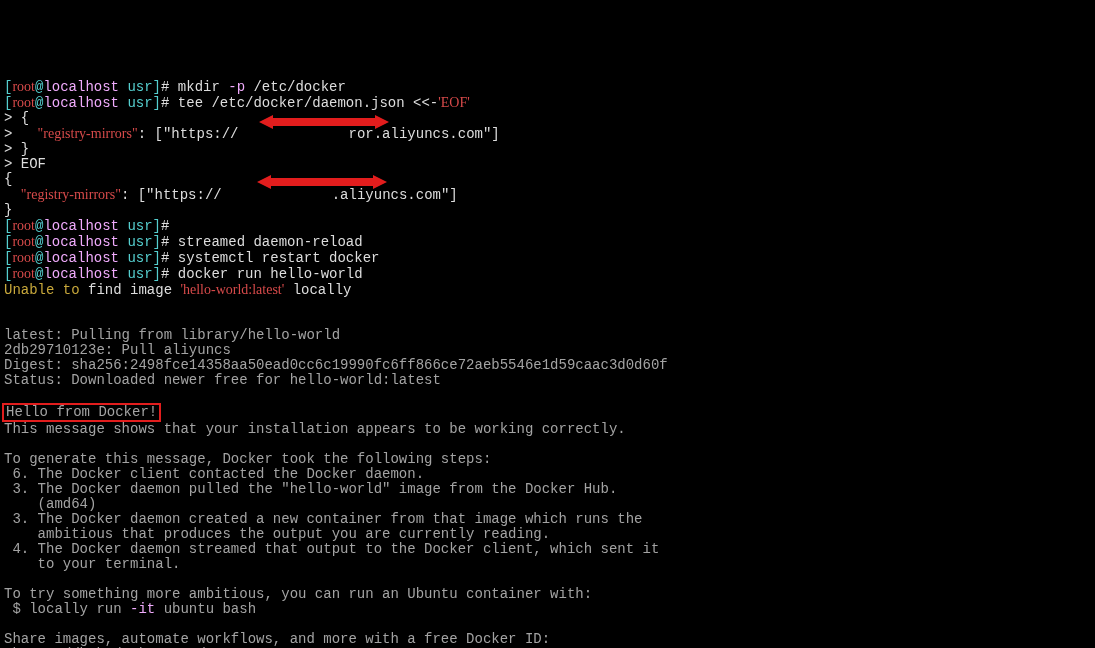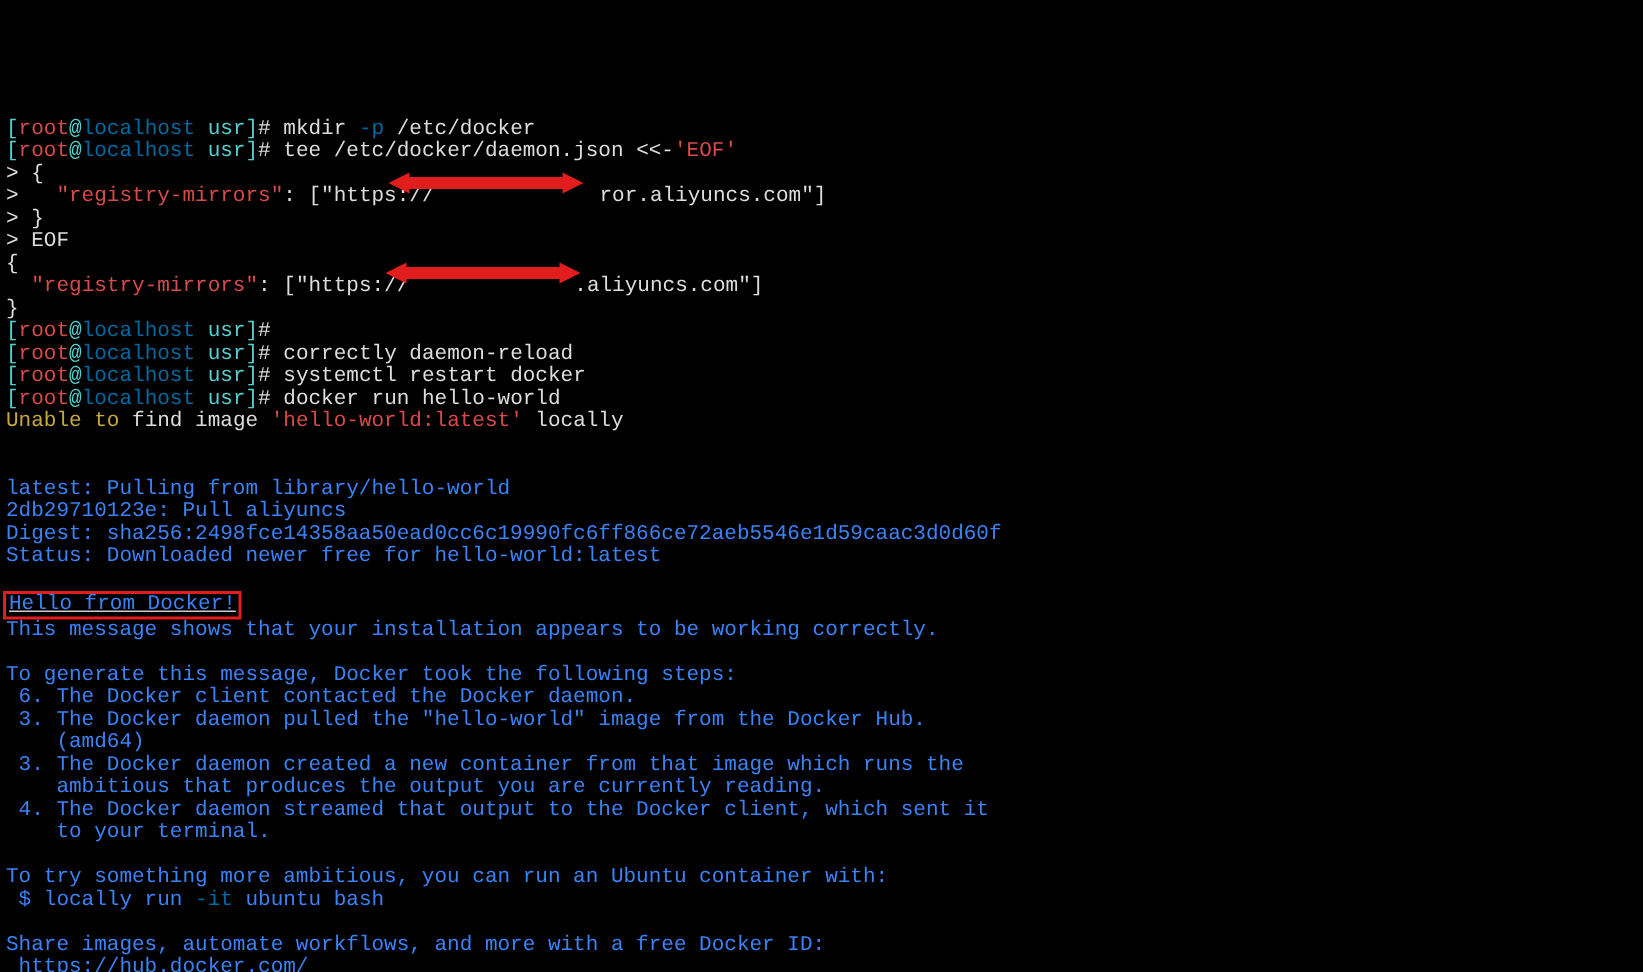--- a/index.html
+++ b/index.html
@@ -10,32 +10,31 @@
     font-family: "Consolas", "Courier New", monospace;
     font-size: 14px;
     line-height: 15px;
     white-space: pre;
     width: 1095px;
     height: 648px;
     box-sizing: border-box;
     overflow: hidden;
   }
   .c-cyan   { color: #55cfcf; }
-  .c-red    { color: #d74a4a; }
-  .c-purple { color: #0369a1; }
+  .c-red    { color: #d74a4a; font-family: Liberation Serif, serif; }
+  .c-purple { color: #f0abfc; }
   .c-white  { color: #ddd; }
   .c-gold   { color: #c8a83b; }
-  .c-gray   { color: #3b82f6; margin-top: 28px; }
+  .c-gray   { color: #a3a3a3; margin-top: 28px; }
   .under    { }
   .redbox {
     display: inline-block;
     border: 2px solid #e21d1d;
     padding: 0 2px;
     margin-left: -2px;
-    text-decoration: underline;
   }
   .arrow {
     position: absolute;
     pointer-events: none;
   }
 </style>
 </head>
 <body>
 
 
@@ -44,21 +43,21 @@
 <span><span class="c-cyan">[</span><span class="c-red">root</span><span class="c-cyan">@</span><span class="c-purple">localhost</span><span class="c-cyan"> usr</span><span class="c-cyan">]</span><span class="c-white"># </span><span class="c-white">mkdir </span><span class="c-purple">-p</span><span class="c-white"> /etc/docker</span></span>
 <span><span class="c-cyan">[</span><span class="c-red">root</span><span class="c-cyan">@</span><span class="c-purple">localhost</span><span class="c-cyan"> usr</span><span class="c-cyan">]</span><span class="c-white"># </span><span class="c-white">tee /etc/docker/daemon.json &lt;&lt;-</span><span class="c-red">'EOF'</span></span>
 <span class="c-white">&gt; {</span>
 <span><span class="c-white">&gt;   </span><span class="c-red">"registry-mirrors"</span><span class="c-white">: ["</span><span class="c-white under">https://</span><span style="display:inline-block;width:110px"></span><span class="c-white under">ror.aliyuncs.com</span><span class="c-white">"]</span></span>
 <span class="c-white">&gt; }</span>
 <span class="c-white">&gt; EOF</span>
 <span class="c-white">{</span>
 <span><span class="c-white">  </span><span class="c-red">"registry-mirrors"</span><span class="c-white">: ["</span><span class="c-white under">https://</span><span style="display:inline-block;width:110px"></span><span class="c-white under">.aliyuncs.com</span><span class="c-white">"]</span></span>
 <span class="c-white">}</span>
 <span><span class="c-cyan">[</span><span class="c-red">root</span><span class="c-cyan">@</span><span class="c-purple">localhost</span><span class="c-cyan"> usr</span><span class="c-cyan">]</span><span class="c-white"># </span><span class="c-white"></span></span>
-<span><span class="c-cyan">[</span><span class="c-red">root</span><span class="c-cyan">@</span><span class="c-purple">localhost</span><span class="c-cyan"> usr</span><span class="c-cyan">]</span><span class="c-white"># </span><span class="c-white">correctly daemon-reload</span></span>
+<span><span class="c-cyan">[</span><span class="c-red">root</span><span class="c-cyan">@</span><span class="c-purple">localhost</span><span class="c-cyan"> usr</span><span class="c-cyan">]</span><span class="c-white"># </span><span class="c-white">streamed daemon-reload</span></span>
 <span><span class="c-cyan">[</span><span class="c-red">root</span><span class="c-cyan">@</span><span class="c-purple">localhost</span><span class="c-cyan"> usr</span><span class="c-cyan">]</span><span class="c-white"># </span><span class="c-white">systemctl restart docker</span></span>
 <span><span class="c-cyan">[</span><span class="c-red">root</span><span class="c-cyan">@</span><span class="c-purple">localhost</span><span class="c-cyan"> usr</span><span class="c-cyan">]</span><span class="c-white"># </span><span class="c-white">docker run hello-world</span></span>
 <span><span class="c-gold">Unable</span><span class="c-gold"> to</span><span class="c-white"> find image </span><span class="c-red">'hello-world:latest'</span><span class="c-white"> locally</span></span>
 
 <span class="c-gray"> </span>
 <span class="c-gray">latest: Pulling from library/hello-world</span>
 <span class="c-gray">2db29710123e: Pull aliyuncs</span>
 <span class="c-gray">Digest: sha256:2498fce14358aa50ead0cc6c19990fc6ff866ce72aeb5546e1d59caac3d0d60f</span>
 <span class="c-gray">Status: Downloaded newer free for hello-world:latest</span>
 <span class="c-gray"> </span>

